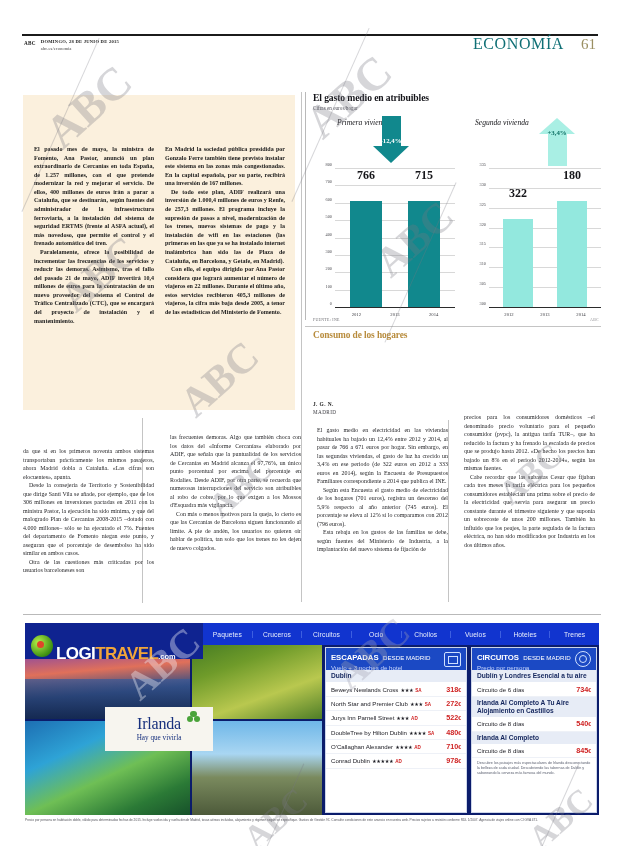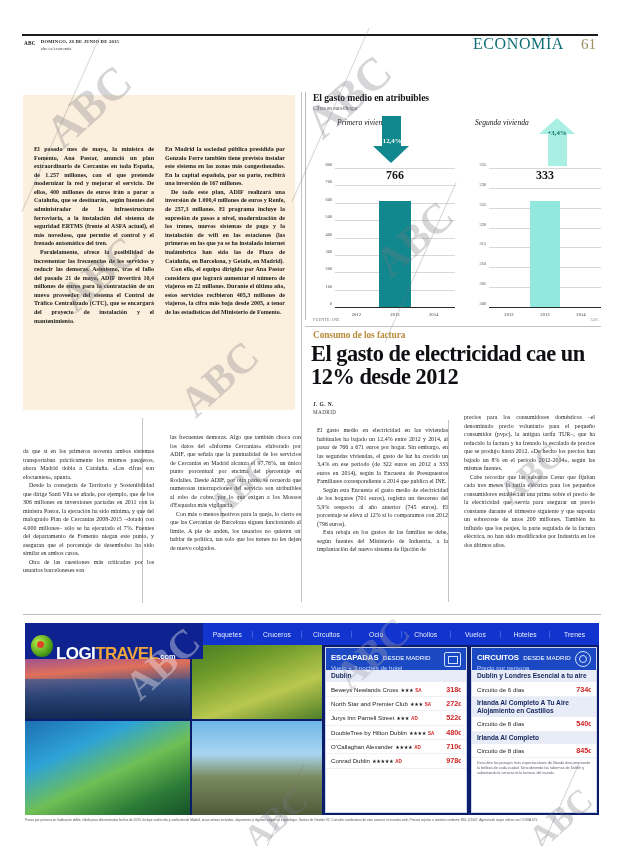--- a/index.html
+++ b/index.html
@@ -225,20 +225,24 @@
           <div class="ytick" style="bottom:34.7px">200</div>
         <div class="gridline" style="bottom:17.4px"></div>
           <div class="ytick" style="bottom:17.4px">100</div>
         <div class="ytick" style="bottom:0.5px">0</div>
         <div class="axis-base"></div>
         <div class="bars">
           <div class="barcell">
             <div class="barval">766</div>
             <div class="bar" style="height:133px"></div>
           </div>
+          <div class="barcell">
+            <div class="barval">715</div>
+            <div class="bar" style="height:124.2px"></div>
+          </div>
         </div>
         <div class="xlabels">
           <span>2012</span>
           <span>2013</span>
           <span>2014</span>
         </div>
       </div>
     </div>
 
     <div class="panel p2">
@@ -262,39 +266,42 @@
         <div class="gridline" style="bottom:59.6px"></div>
           <div class="ytick" style="bottom:59.6px">315</div>
         <div class="gridline" style="bottom:39.7px"></div>
           <div class="ytick" style="bottom:39.7px">310</div>
         <div class="gridline" style="bottom:19.9px"></div>
           <div class="ytick" style="bottom:19.9px">305</div>
         <div class="ytick" style="bottom:0.5px">300</div>
         <div class="axis-base"></div>
         <div class="bars">
           <div class="barcell">
-            <div class="barval">333</div>
+            <div class="barval">322</div>
+            <div class="bar" style="height:87.4px"></div>
+          </div>
+          <div class="barcell">
+            <div class="barval">180</div>
             <div class="bar" style="height:131px"></div>
           </div>
         </div>
         <div class="xlabels">
           <span>2012</span>
           <span>2013</span>
           <span>2014</span>
         </div>
       </div>
     </div>
 
     <div class="chart-source">FUENTE: INE</div>
     <div class="chart-credit">ABC</div>
   </div>
 
   <div class="hrule" style="left:305px;top:326px;width:296px;"></div>
-  <div class="kicker">Consumo de los factura</div>
-  <div class="headline">El gasto de electricidad cae un 12% desde 2012</div>
+  <div class="kicker">Consumo de los hogares</div>
   <div class="byline">
     <div class="b1">J. G. N.</div>
     <div class="b2">MADRID</div>
   </div>
 
   <div class="vrule" style="left:301px;top:92px;height:510px;"></div>
   <div class="vrule" style="left:142px;top:418px;height:185px;"></div>
   <div class="vrule" style="left:448px;top:420px;height:182px;"></div>
 
   <div class="bodycols">
@@ -341,20 +348,29 @@
         <div class="navitem">Paquetes</div>
         <div class="navitem">Cruceros</div>
         <div class="navitem">Circuitos</div>
         <div class="navitem">Ocio</div>
         <div class="navitem">Chollos</div>
         <div class="navitem">Vuelos</div>
         <div class="navitem">Hoteles</div>
         <div class="navitem">Trenes</div>
       </div>
 
+      <div class="ad-irlanda">
+        <div class="shamrock">
+            <i></i>
+            <i></i>
+            <i></i>
+          </div>
+        <div class="ir1">Irlanda</div>
+        <div class="ir2">Hay que vivirla</div>
+      </div>
 
       <div class="listpanel lp1">
         <div class="lp-head">
           <div class="ttl">
             <b>ESCAPADAS</b>
             <span>DESDE MADRID</span>
             <span class="sub">Vuelo + 3 noches de hotel</span>
           </div>
           <div class="lp-icon"></div>
         </div>

